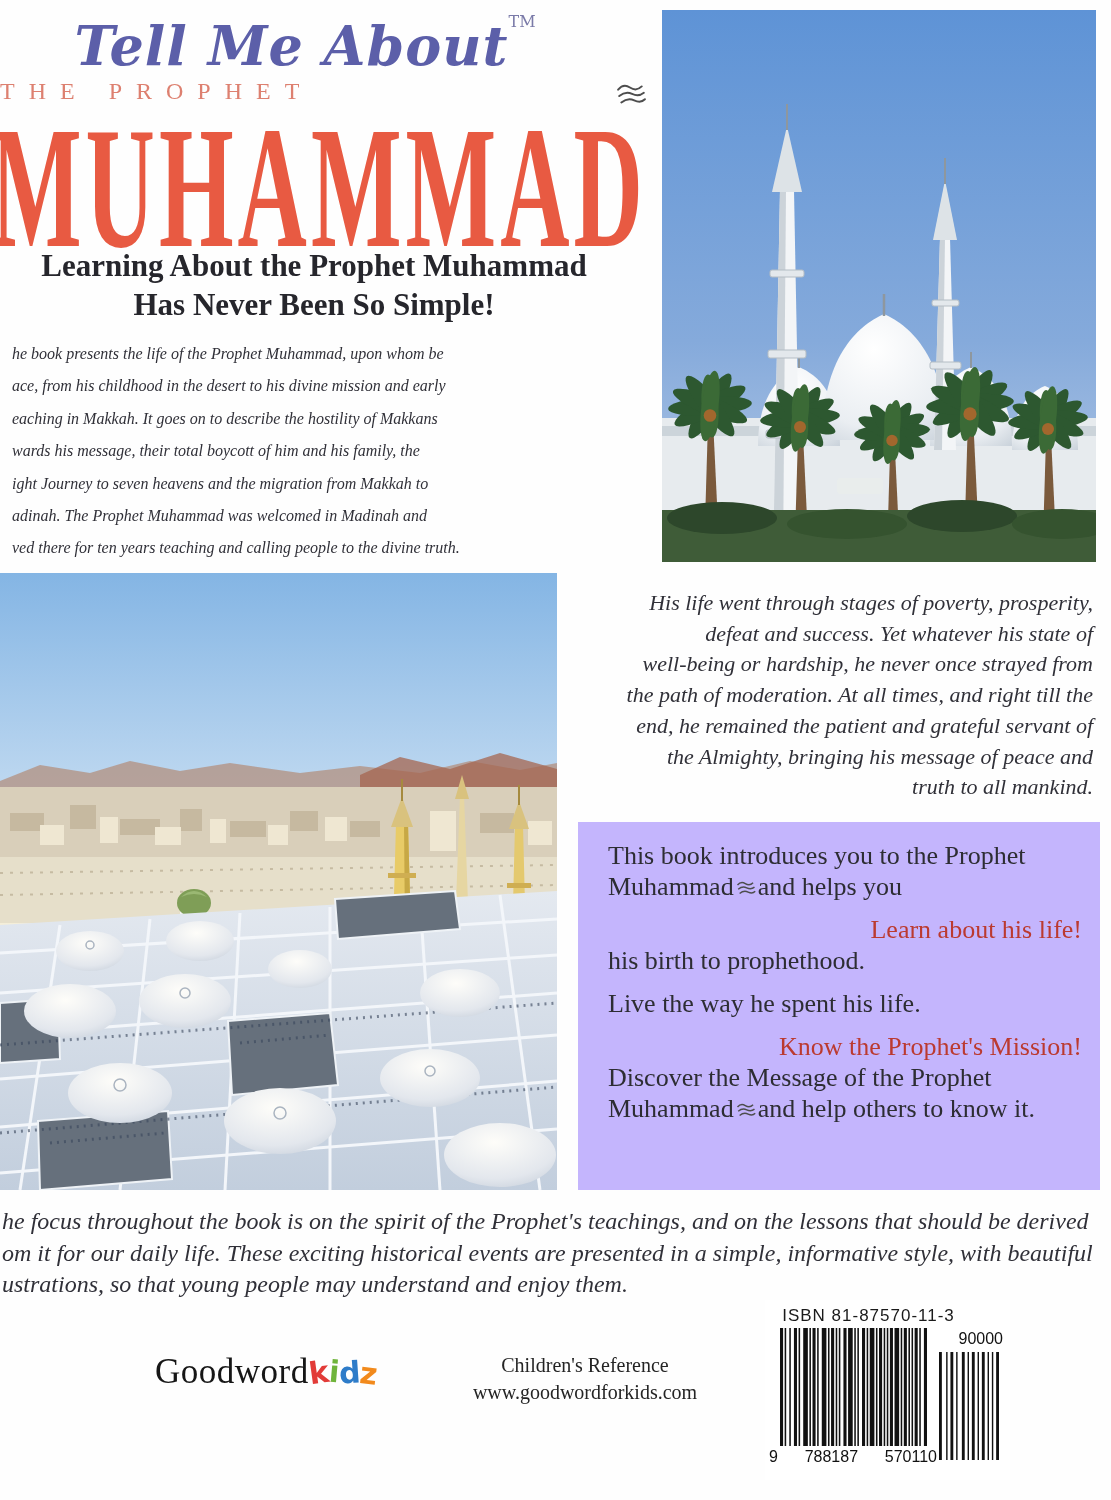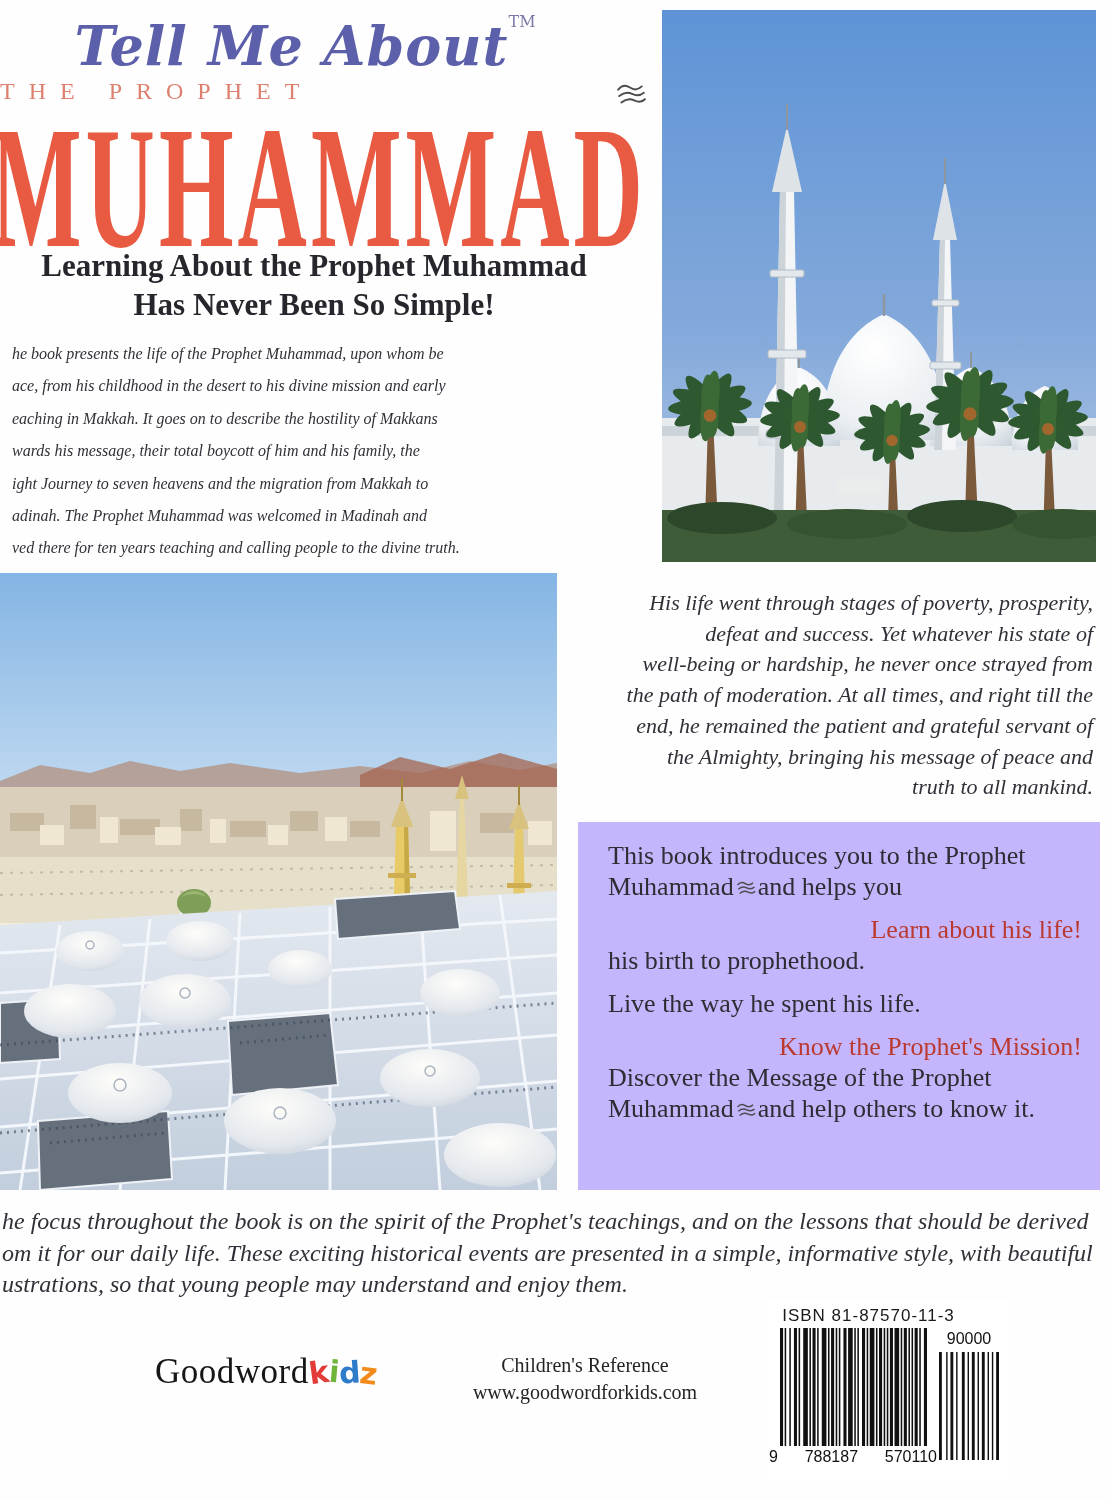--- a/index.html
+++ b/index.html
@@ -53,21 +53,21 @@
   .category-block{position:absolute;left:440px;top:1352px;width:290px;text-align:center;
     font-size:20px;color:#242424;line-height:27px;}
 
   .barcode-box{position:absolute;left:765px;top:1300px;width:245px;height:180px;background:#ffffff;}
   .isbn-label{position:absolute;left:16px;top:6px;width:175px;text-align:center;
     font-family:"Liberation Sans",sans-serif;font-size:17px;color:#1a1a1a;letter-spacing:1px;}
   .barcode-main{position:absolute;left:15px;top:28px;width:147px;height:118px;}
   .barcode-digits{position:absolute;left:2px;top:148px;width:172px;
     font-family:"Liberation Sans",sans-serif;font-size:16px;color:#111;
     display:flex;justify-content:space-between;padding:0 2px;box-sizing:border-box;}
-  .barcode-supp-num{position:absolute;left:170px;top:30px;width:68px;text-align:center;
+  .barcode-supp-num{position:absolute;left:170px;top:30px;width:68px;text-align:right;
     font-family:"Liberation Sans",sans-serif;font-size:16px;color:#111;}
   .barcode-supp{position:absolute;left:174px;top:52px;width:60px;height:108px;}
   .barcode-box svg{display:block;width:100%;height:100%;}
 </style>
 </head>
 <body>
 
 <div class="page">
 
   <div class="script-title">

